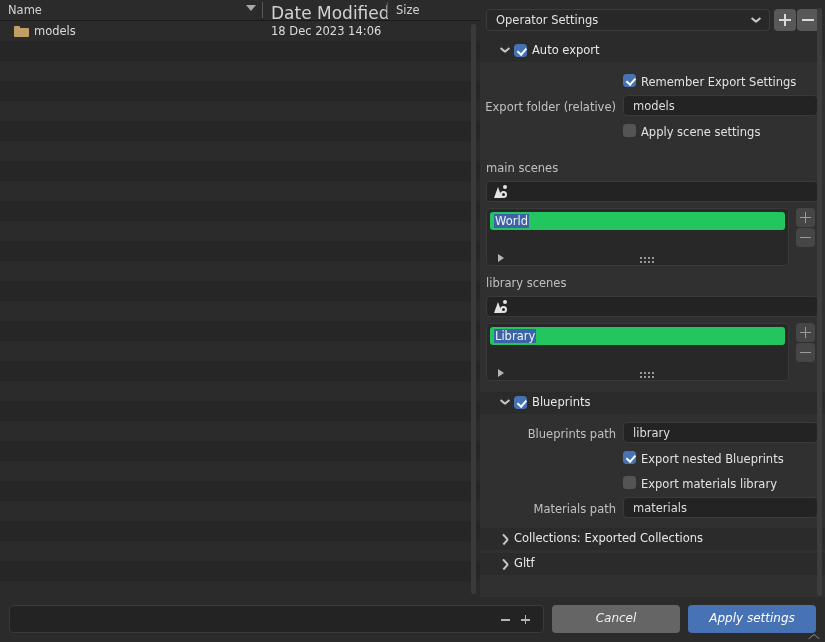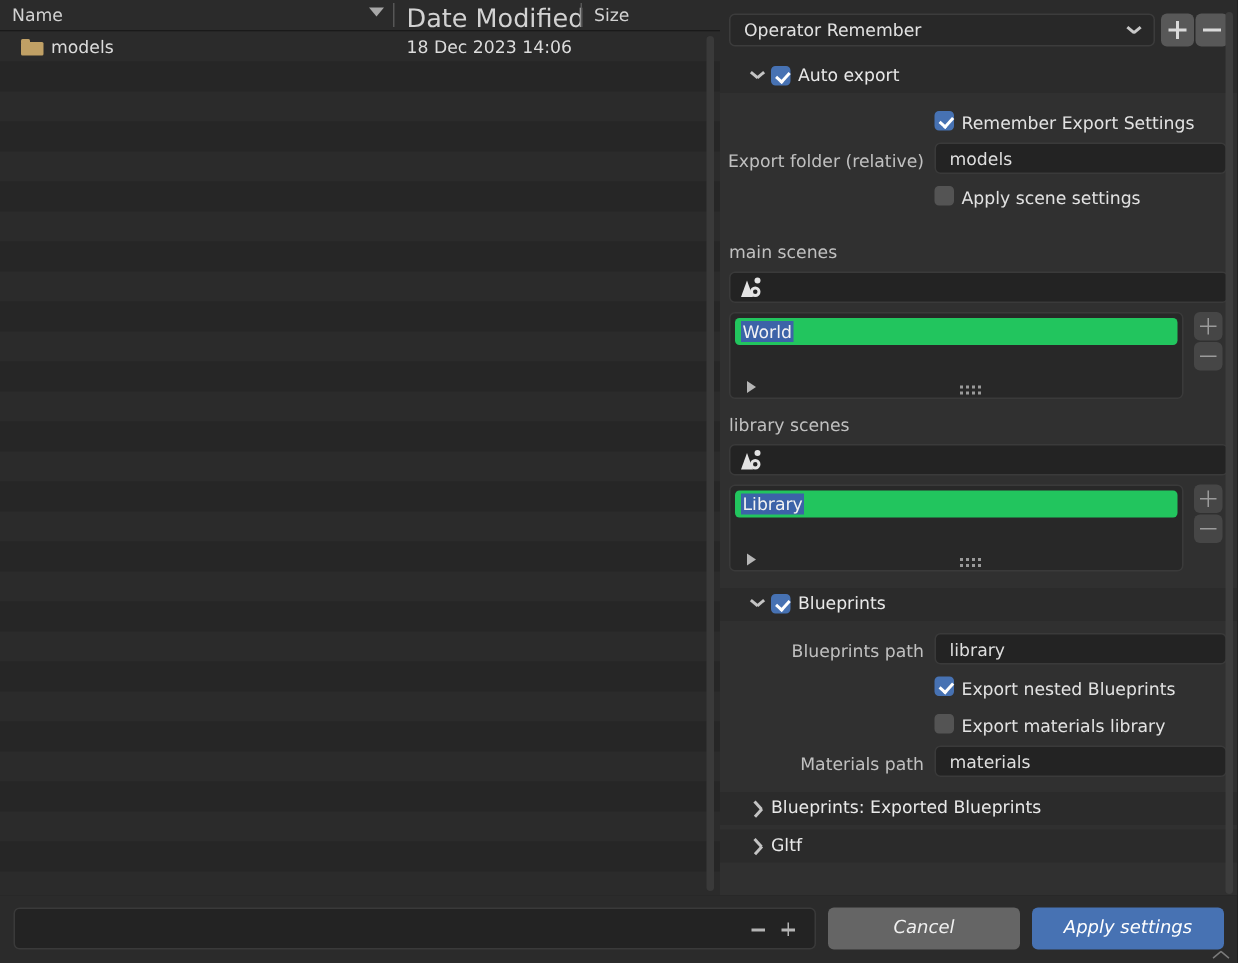--- a/index.html
+++ b/index.html
@@ -461,21 +461,21 @@
 
   <div class="optpane">
 
     <div class="band" style="top:0px;height:40px;"></div>
     <div class="band" style="top:40px;height:22px;"></div>
     <div class="band" style="top:528px;height:22px;"></div>
     <div class="band" style="top:553px;height:22px;"></div>
 
     <div class="preset-row">
       <div class="preset-dd">
-        <div class="lbl">Operator Remember</div>
+        <div class="lbl">Operator Settings</div>
         <div class="chev-dn"></div>
       </div>
       <div class="sqbtn plus">
         <div class="h"></div>
         <div class="v"></div>
       </div>
       <div class="sqbtn minus">
         <div class="h"></div>
       </div>
     </div>
@@ -580,21 +580,21 @@
     <div class="cbx off" style="left:143px;top:476px;"></div>
     <div class="chkrow-label" style="left:161px;top:477px;">Export materials library</div>
 
     <div class="rowlabel" style="left:0px;top:502px;width:136px;">Materials path</div>
     <div class="textfield" style="left:143px;top:497px;width:195px;">
       <div class="val">materials</div>
     </div>
 
     <div class="sechdr" style="top:528px;background:transparent;">
       <div class="tri-rt"></div>
-      <div class="title" style="left:34px;">Blueprints: Exported Blueprints</div>
+      <div class="title" style="left:34px;">Collections: Exported Collections</div>
     </div>
 
     <div class="sechdr" style="top:553px;background:transparent;">
       <div class="tri-rt"></div>
       <div class="title" style="left:34px;">Gltf</div>
     </div>
 
     <div class="opt-scrollbar" style="left:337px;"></div>
   </div>
 

